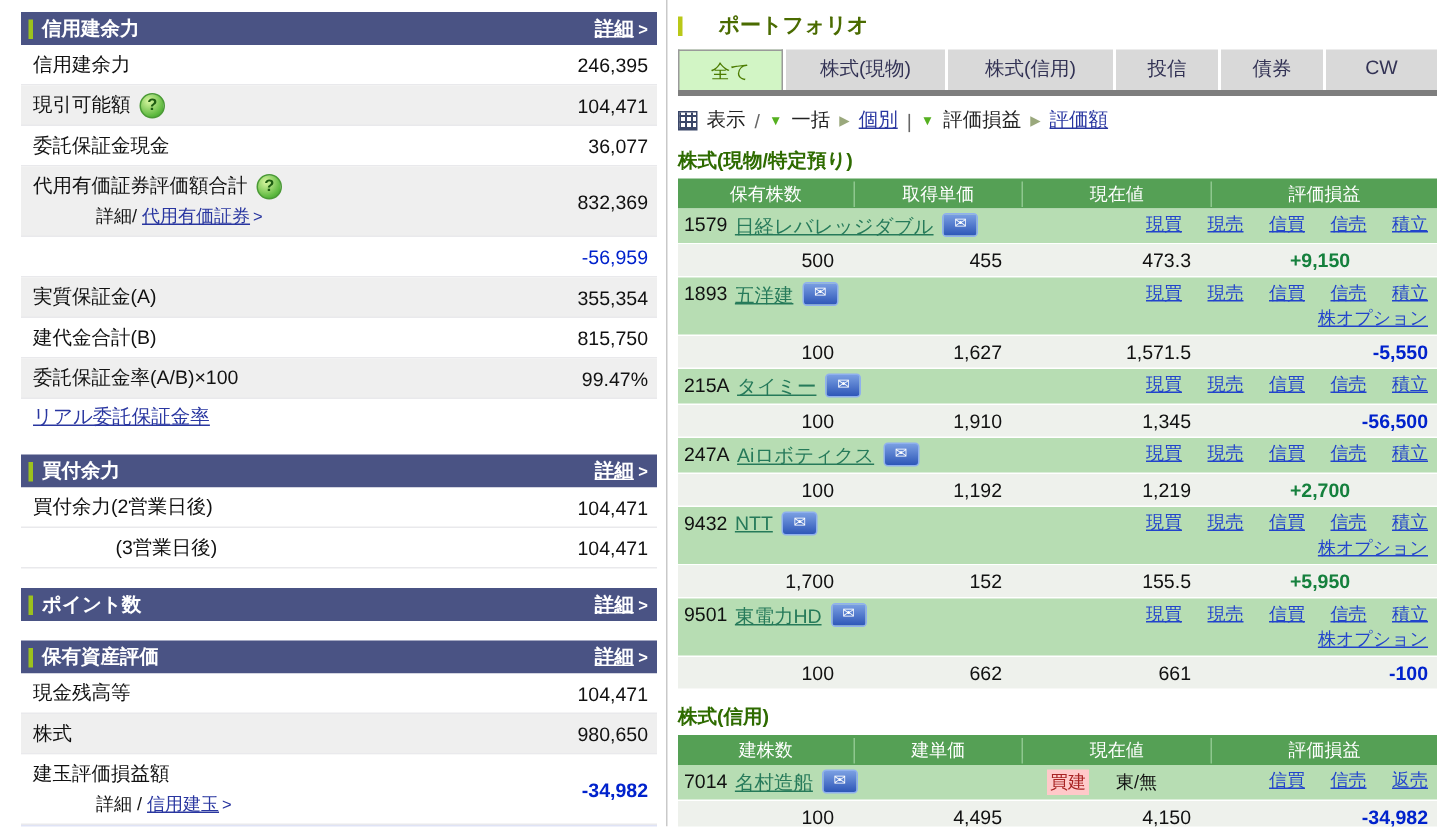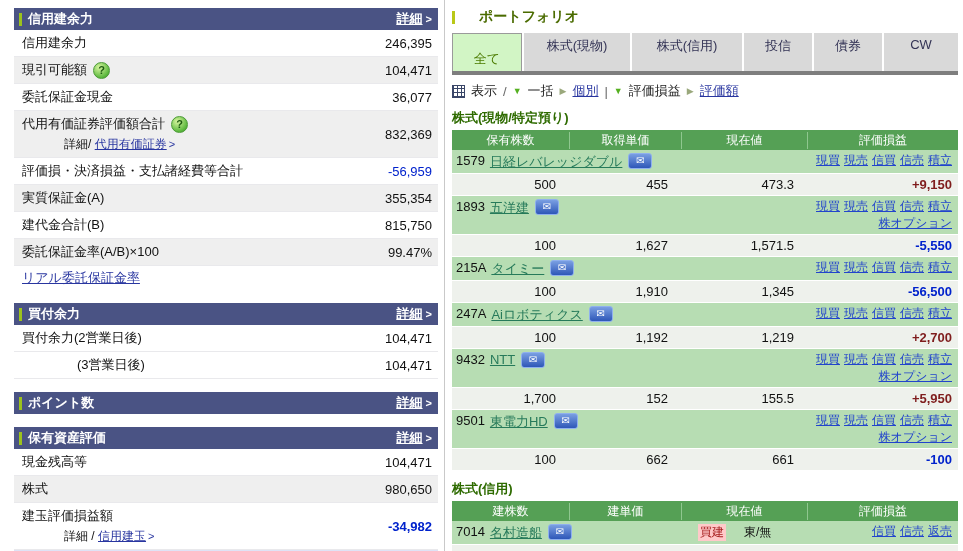--- a/index.html
+++ b/index.html
@@ -39,21 +39,21 @@
   
   .right-panel{flex:1;margin-left:6px;border-left:1px solid #c9c9c9;
     padding:8px 5px 0 7px;box-sizing:border-box;}
   .pf-title{display:flex;align-items:center;font-weight:bold;color:#4a6b00;
     font-size:14px;margin-bottom:7px;gap:18px;}
   .pf-title .accent-bar{background:#b9c818;}
   .tabs{display:flex;gap:2px;}
   .tab{background:#d9d9d9;color:#333355;text-align:center;padding:4px 0 3px 0;
     font-size:13px;box-sizing:border-box;}
   .t0{width:70px}.t1{width:106px}.t2{width:110px}.t3{width:68px}.t4{width:68px}.t5{flex:1}
-  .tab.active{background:#d2f5c5;color:#4c7c00;border:1px solid #9a9a9a;border-bottom:none;padding-top:16px;}
+  .tab.active{background:#d2f5c5;color:#4c7c00;border:1px solid #9a9a9a;border-bottom:none;padding-top:5px;}
   .tab-underline{height:4px;background:#7e7e7e;margin-bottom:7px;}
   .toolbar{display:flex;align-items:center;gap:6px;font-size:13px;margin-bottom:5px;color:#222;}
   .grid-icon{width:11px;height:11px;border:1px solid #3a4668;flex:none;
     background:
       repeating-linear-gradient(0deg,#3a4668 0 1px,transparent 1px 4px),
       repeating-linear-gradient(90deg,#3a4668 0 1px,transparent 1px 4px);}
   .tri-down{color:#55b020;font-size:9px;}
   .tri-right{color:#9aa87c;font-size:9px;}
   .tb-sep{color:#666;}
   .sec-title{color:#2e6b00;font-weight:bold;font-size:13px;margin:9px 0 3px 0;}
@@ -63,29 +63,29 @@
   .phead .hc:last-child{border-right:none;}
   .c1{width:118px}.c2{width:112px}.c3{width:126px}.c4{flex:1}
   .prow-name{background:#b7ddb3;display:flex;align-items:flex-start;
     padding:2px 6px 2px 4px;border-bottom:1px solid #fff;position:relative;min-height:19px;}
   .scode{margin-right:5px;font-size:13px;padding-top:1px;}
   .sname{color:#267a5a;text-decoration:underline;font-size:13px;padding-top:1px;}
   .mail-icon{width:22px;height:14px;margin-left:6px;margin-top:1px;flex:none;
     background:linear-gradient(#7a9fe2,#2e57b8);border:1px solid #8fb0ee;border-radius:3px;
     color:#fff;font-size:10px;line-height:13px;text-align:center;display:inline-block;}
   .olinks{margin-left:auto;text-align:right;font-size:12px;line-height:17px;white-space:nowrap;}
-  .olinks a{color:#2244cc;text-decoration:underline;margin-left:4px;}
+  .olinks a{color:#2244cc;text-decoration:underline;margin-left:17px;}
   .mid-info{position:absolute;left:246px;top:3px;display:flex;gap:18px;align-items:center;font-size:12px;}
   .pos-badge{background:#ffc9c9;color:#a82222;padding:0 2px;}
   .mkt{color:#111;}
   .prow-vals{background:#eef1ec;display:flex;height:21px;align-items:center;
     border-bottom:1px solid #fff;font-size:13px;}
   .prow-vals .vc{text-align:right;box-sizing:border-box;padding-right:14px;}
   .prow-vals .vc.c4{padding-right:6px;font-weight:bold;}
-  .sign.pos{color:#7f1d1d;}
+  .sign.pos{color:#15803d;text-align:center;}
   .sign.neg{color:#0022cc;}
 </style>
 </head>
 <body>
 
 <div class="left-panel">
 
   <div class="sec">
     <div class="sec-header">
       <span class="accent-bar"></span>
@@ -109,21 +109,20 @@
       <div class="lcol">
         <span class="llabel">
             <span>代用有価証券評価額合計</span>
             <span class="help-icon">?</span>
           </span>
         <span class="subline"><span>詳細/</span> <a class="navlink">代用有価証券</a><span class="navlink-arw">&gt;</span></span>
       </div>
       <span class="lval">832,369</span>
     </div>
     <div class="lrow">
-      <span class="llabel">評価損・決済損益・支払諸経費等合計</span>
       <span class="lval sign neg">-56,959</span>
     </div>
     <div class="lrow alt">
       <span class="llabel">実質保証金(A)</span>
       <span class="lval">355,354</span>
     </div>
     <div class="lrow">
       <span class="llabel">建代金合計(B)</span>
       <span class="lval">815,750</span>
     </div>

